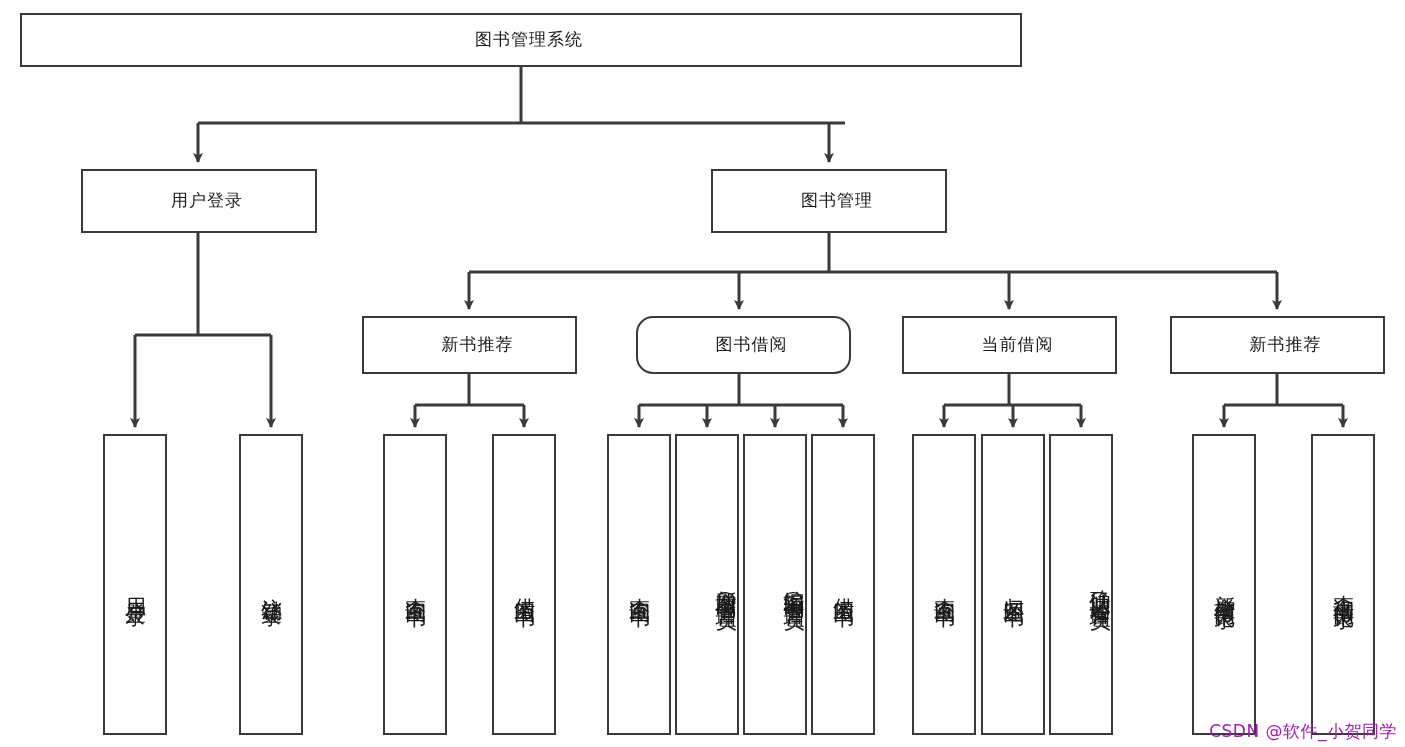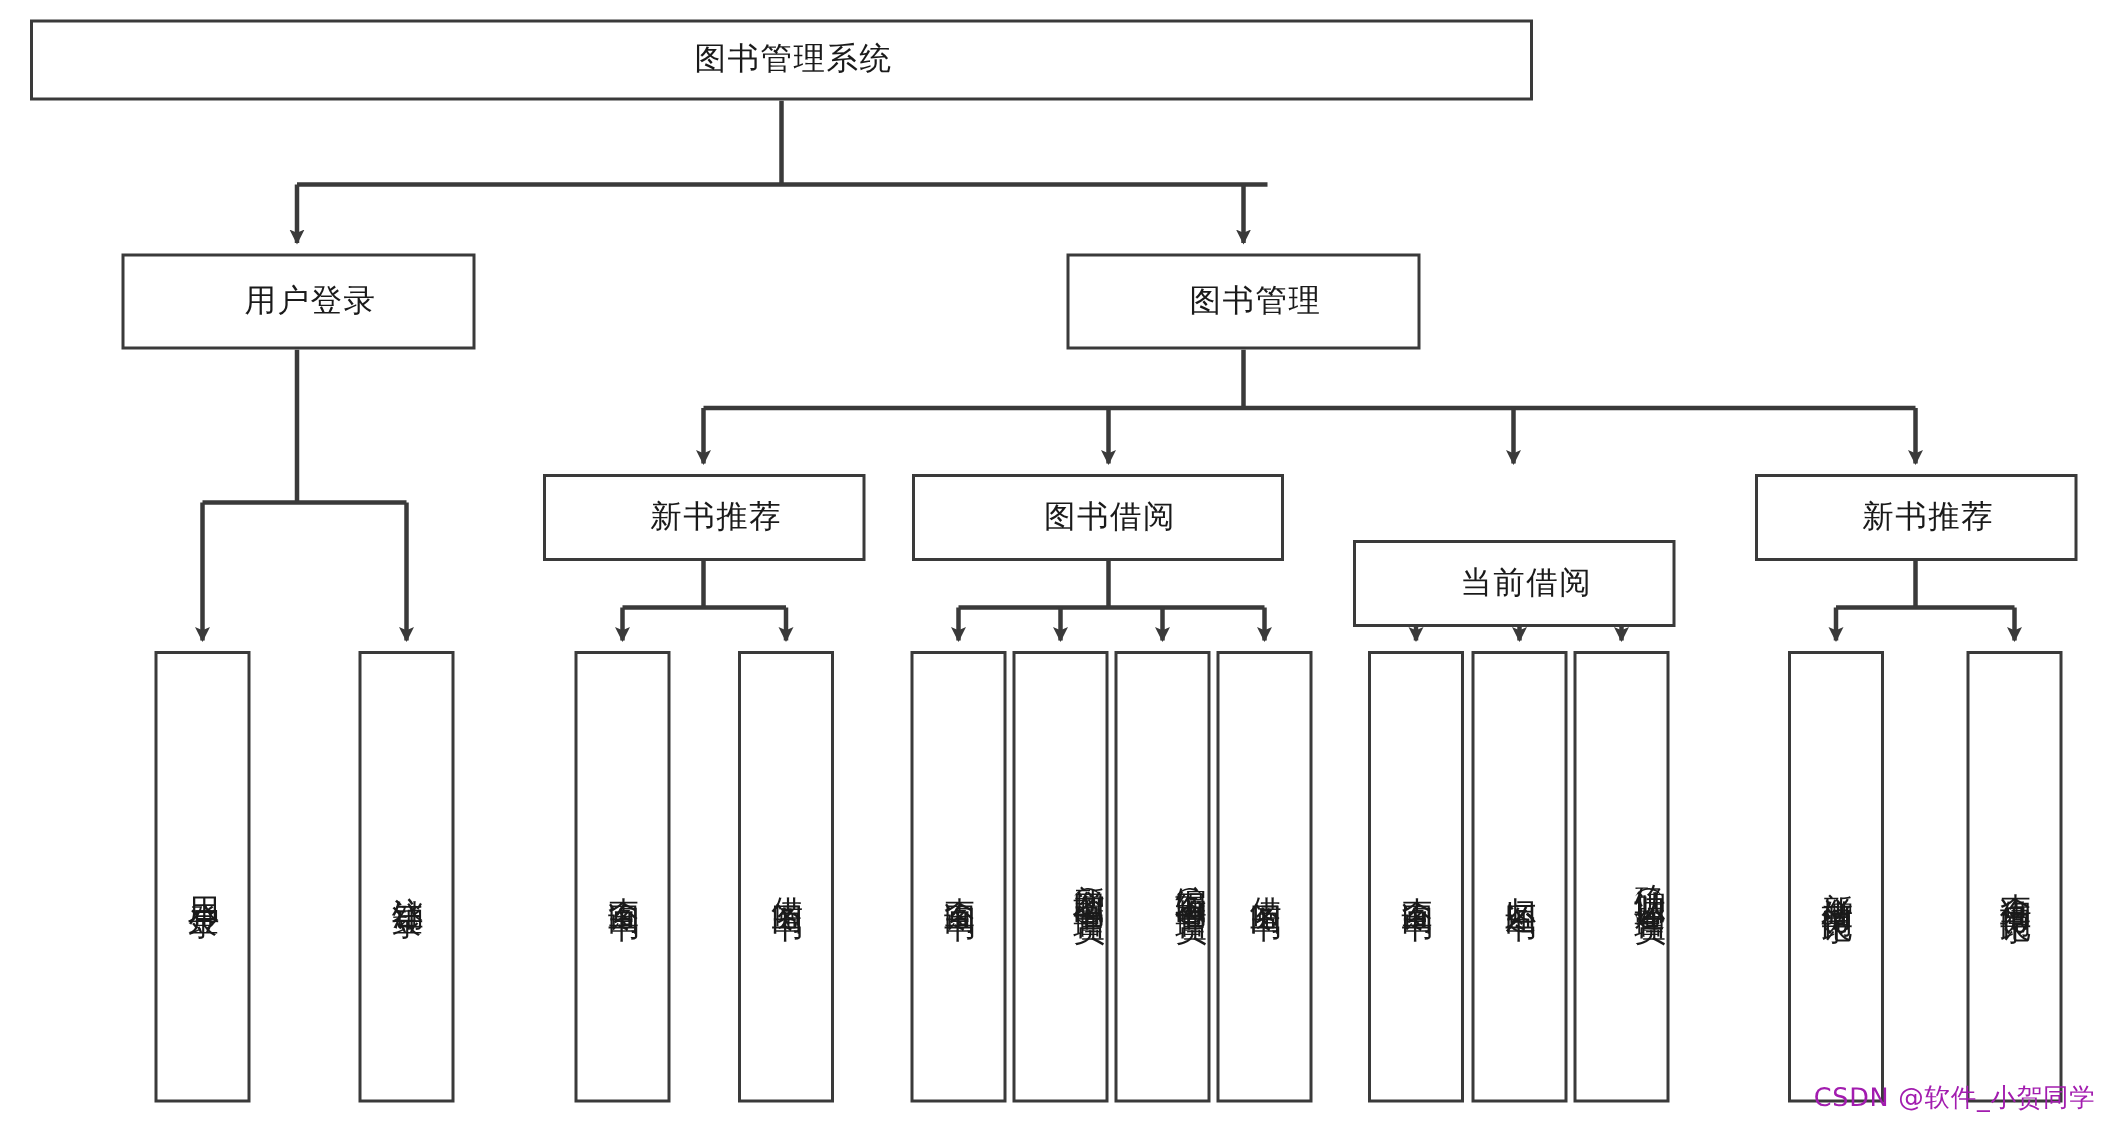--- a/index.html
+++ b/index.html
@@ -29,21 +29,21 @@
     position: absolute;
     box-sizing: border-box;
     background: #ffffff;
     border: 2px solid #3a3a3a;
     display: flex;
     align-items: center;
     justify-content: center;
     color: #1a1a1a;
   }
   .node.h {
-    font-size: 21px;
+    font-size: 17px;
     letter-spacing: 1px;
     padding-left: 16px;
   }
   .node.v {
     writing-mode: vertical-rl;
     text-orientation: upright;
     font-size: 21px;
     letter-spacing: 3px;
     padding-top: 4px;
     align-items: flex-start;
@@ -129,24 +129,24 @@
   <div class="node h" style="left:81px; top:169px; width:236px; height:64px;">
     <span class="node-label">用户登录</span>
   </div>
   <div class="node h" style="left:362px; top:316px; width:215px; height:58px;">
     <span class="node-label">新书推荐</span>
   </div>
 
   <div class="node h" style="left:711px; top:169px; width:236px; height:64px;">
     <span class="node-label">图书管理</span>
   </div>
-  <div class="node h" style="left:608px; top:316px; width:248px; height:58px;">
+  <div class="node h" style="left:636px; top:316px; width:215px; height:58px;border-radius:17px;">
     <span class="node-label">图书借阅</span>
   </div>
-  <div class="node h" style="left:902px; top:316px; width:215px; height:58px;margin-top:44px;">
+  <div class="node h" style="left:902px; top:316px; width:215px; height:58px;">
     <span class="node-label">当前借阅</span>
   </div>
   <div class="node h" style="left:1170px; top:316px; width:215px; height:58px;">
     <span class="node-label">新书推荐</span>
   </div>
 
   <div class="node v mid" style="left:103px; top:434px; width:64px; height:301px;">
     <span class="node-label">用户登录</span>
   </div>
   <div class="node v mid" style="left:239px; top:434px; width:64px; height:301px;">

